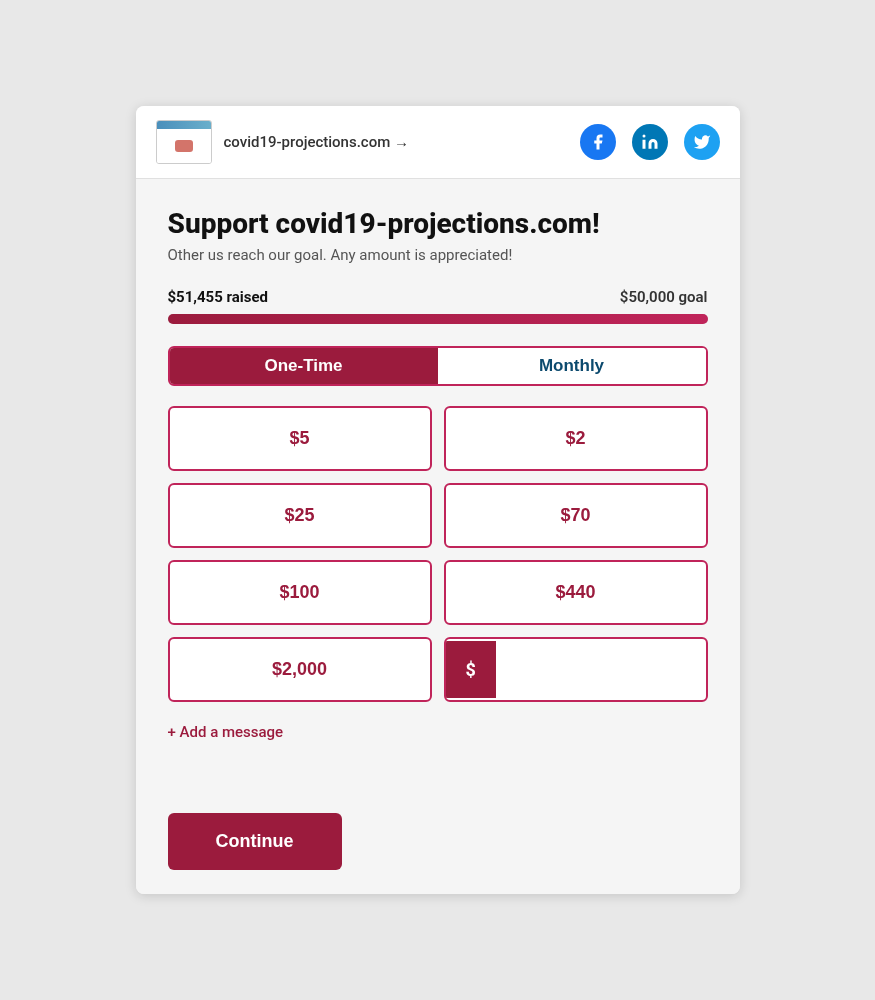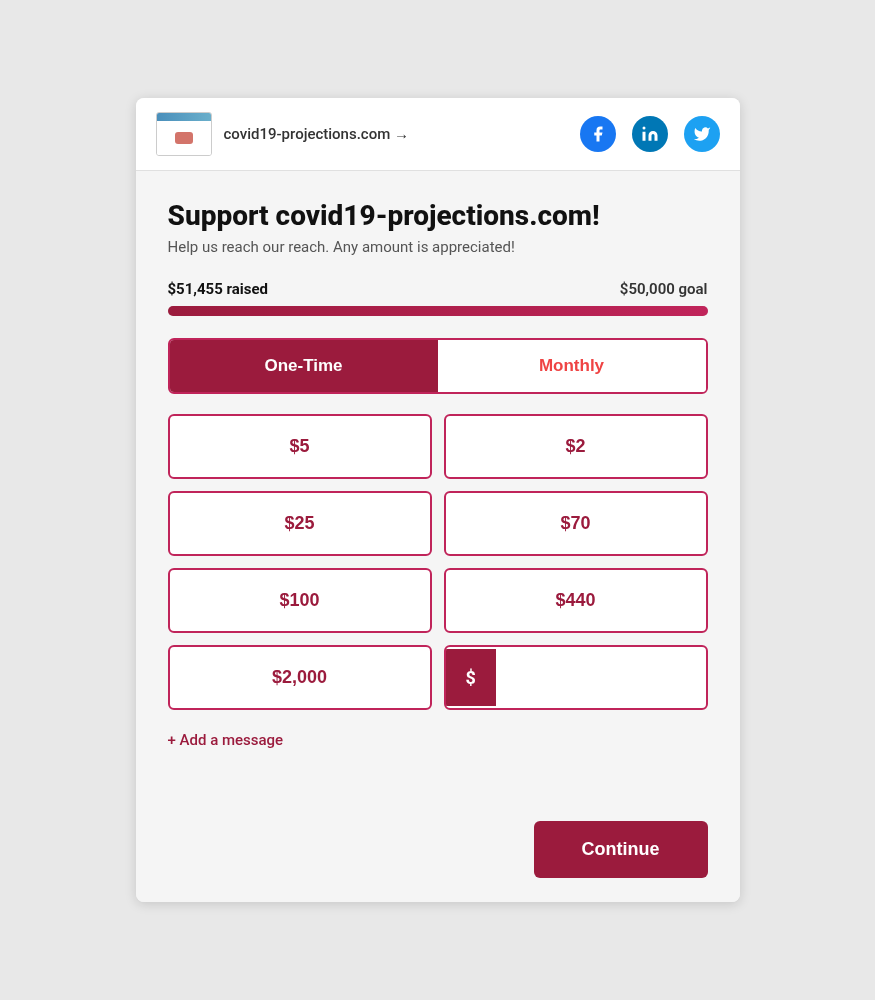--- a/index.html
+++ b/index.html
@@ -130,34 +130,34 @@
     }
     .toggle-section {
       display: flex;
       border: 2px solid #c0245a;
       border-radius: 6px;
       overflow: hidden;
       margin-bottom: 20px;
     }
     .toggle-btn {
       flex: 1;
-      padding: 16px;
+      padding: 8px;
       font-size: 17px;
       font-weight: 600;
       cursor: pointer;
       border: none;
       text-align: center;
     }
     .toggle-btn.active {
       background: #9b1b3d;
       color: white;
     }
     .toggle-btn.inactive {
       background: white;
-      color: #ef4444;
+      color: #0c4a6e;
     }
     .amount-grid {
       display: grid;
       grid-template-columns: 1fr 1fr;
       gap: 12px;
       margin-bottom: 20px;
     }
     .amount-btn {
       padding: 20px;
       font-size: 18px;
@@ -197,21 +197,20 @@
     .add-message {
       font-size: 15px;
       color: #9b1b3d;
       cursor: pointer;
       font-weight: 500;
       display: inline-block;
       margin-bottom: 24px;
     }
     .footer {
       display: flex;
-      justify-content: flex-end;
       padding: 16px 32px 24px;
       background: #f5f5f5;
     }
     .continue-btn {
       background: #9b1b3d;
       color: white;
       border: none;
       border-radius: 6px;
       padding: 18px 48px;
       font-size: 18px;
@@ -249,21 +248,21 @@
       <div class="social-icon twitter">
         <svg viewBox="0 0 24 24">
             <path d="M23 3a10.9 10.9 0 0 1-3.14 1.53 4.48 4.48 0 0 0-7.86 3v1A10.66 10.66 0 0 1 3 4s-4 9 5 13a11.64 11.64 0 0 1-7 2c9 5 20 0 20-11.5a4.5 4.5 0 0 0-.08-.83A7.72 7.72 0 0 0 23 3z"></path>
           </svg>
       </div>
     </div>
   </div>
 
   <div class="content">
     <h1 class="main-title">Support covid19-projections.com!</h1>
-    <p class="subtitle">Help us reach our reach. Any amount is appreciated!</p>
+    <p class="subtitle">Other us reach our goal. Any amount is appreciated!</p>
 
     
     <div class="progress-section">
       <div class="progress-labels">
         <span class="raised-label">$51,455 raised</span>
         <span class="goal-label">$50,000 goal</span>
       </div>
       <div class="progress-bar-bg">
         <div class="progress-bar-fill"></div>
       </div>

